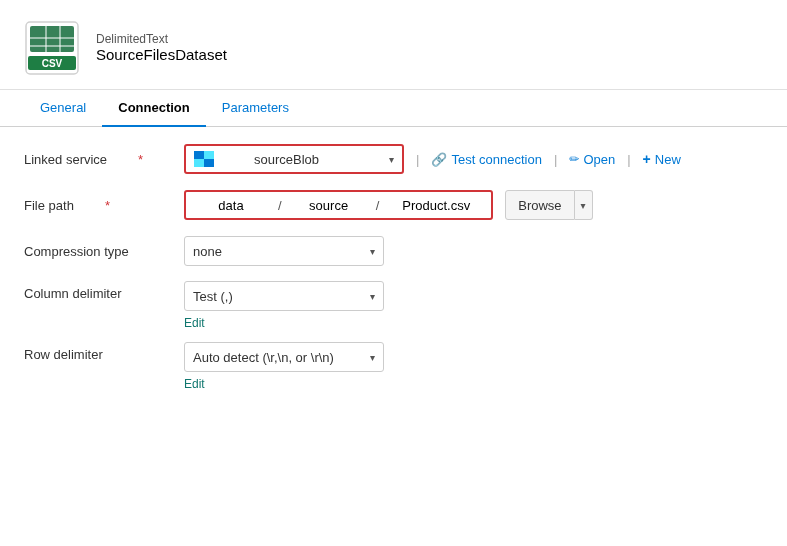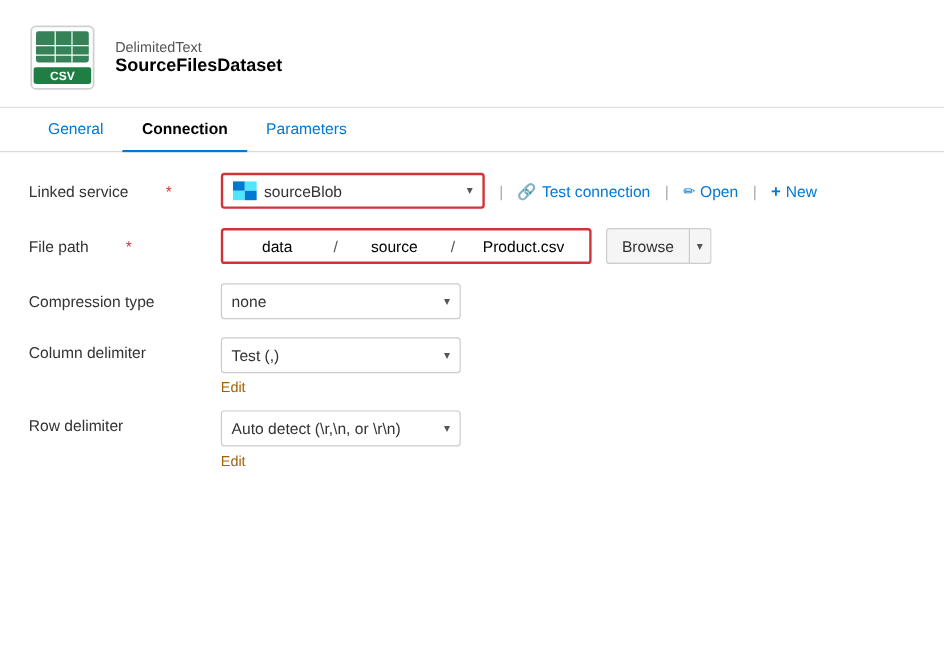--- a/index.html
+++ b/index.html
@@ -44,21 +44,21 @@
     }
 
     .header-type {
       font-size: 12px;
       color: #555;
       font-weight: 400;
     }
 
     .header-name {
       font-size: 15px;
-      font-weight: 700;
+      font-weight: 400;
       color: #000;
     }
 
     
     .tabs {
       display: flex;
       padding: 0 24px;
       border-bottom: 1px solid #d0d0d0;
       background: #fff;
     }
@@ -128,20 +128,21 @@
       height: 30px;
       min-width: 220px;
       background: #fff;
       padding: 0 8px;
       gap: 6px;
     }
 
     .linked-service-dropdown .service-name {
       flex: 1;
       font-size: 13px;
+      margin-left: 34px;
     }
 
     .linked-service-dropdown .chevron {
       font-size: 10px;
       color: #555;
     }
 
     
     .action-link {
       display: flex;
@@ -230,21 +231,21 @@
     }
 
     .select-dropdown .chevron {
       font-size: 10px;
       color: #555;
     }
 
     
     .edit-link {
       font-size: 12px;
-      color: #a16207;
+      color: #0f766e;
       cursor: pointer;
       display: block;
       margin-top: 2px;
     }
 
     .form-group-controls {
       display: flex;
       flex-direction: column;
       gap: 3px;
     }

